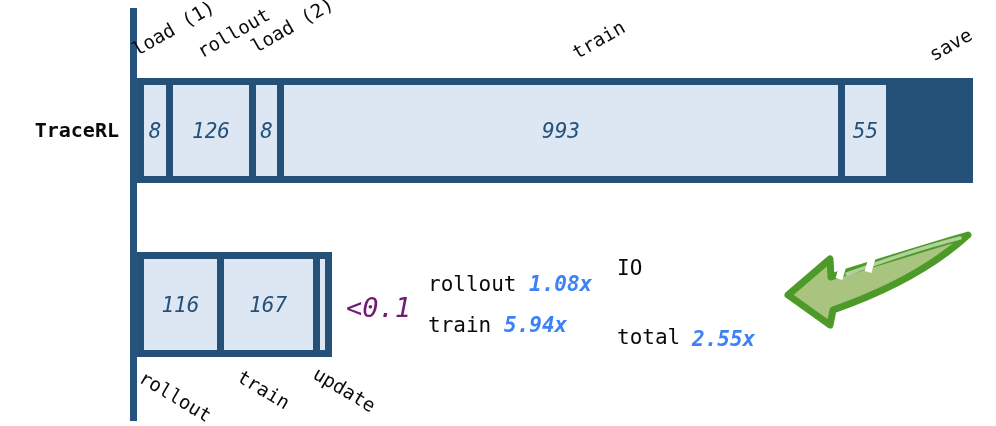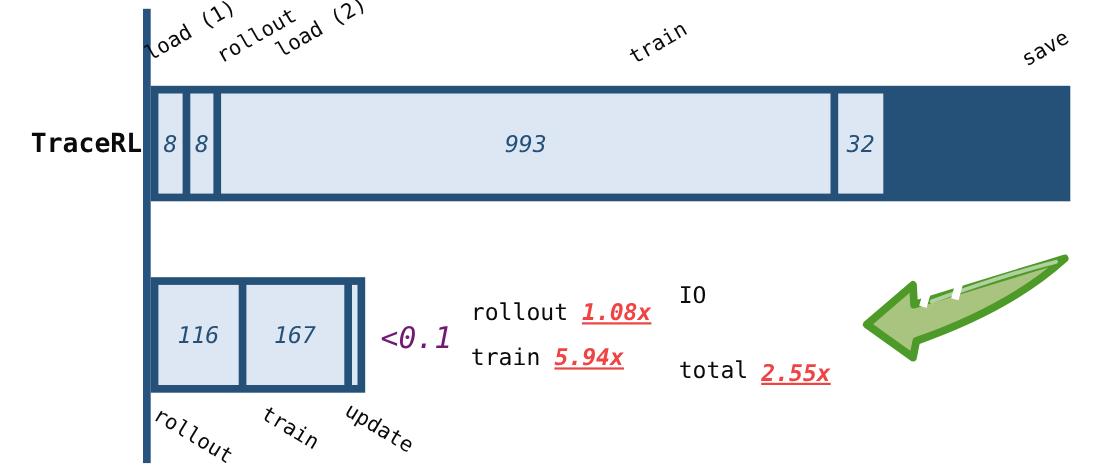--- a/index.html
+++ b/index.html
@@ -23,21 +23,21 @@
     width: 7px; height: 413px;
     background: #27547f;
   }
   
   .row-label {
     position: absolute;
     left: 0;
     width: 119px;
     text-align: right;
     font-weight: bold;
-    font-size: 24px;
+    font-size: 20px;
     color: #0a0a0a;
     line-height: 35px;
     padding-left: 28px;
   }
   .row-label.r1 { top: 113px; }
   .row-label.r2 { top: 267px; }
   
   .bar {
     position: absolute;
     display: flex;
@@ -101,24 +101,23 @@
   }
   
   .stat {
     position: absolute;
     font-size: 21px;
     line-height: 24px;
     white-space: nowrap;
   }
   .stat.k { color: #0a0a0a; }
   .stat.v {
-    color: #ef4444;
+    color: #3b82f6;
     font-weight: bold;
     font-style: italic;
-    text-decoration: underline;
   }
   .s-rollout { left: 428px; top: 272px; }
   .s-rollout-v { left: 529px; top: 272px; }
   .s-io { left: 617px; top: 256px; }
   .s-io-v { left: 655px; top: 272px; }
   .s-train { left: 428px; top: 313px; }
   .s-train-v { left: 504px; top: 313px; }
   .s-total { left: 617px; top: 313px; margin-top: 12px; }
   .s-total-v { left: 692px; top: 327px; text-align: right; }
   
@@ -138,28 +137,31 @@
   <div class="row-label r1">
     <span>TraceRL</span>
   </div>
   <div class="row-label r2">
   </div>
 
   <div class="bar tracerl">
     <div class="seg w1">
       <span>8</span>
     </div>
+    <div class="seg w2">
+      <span>126</span>
+    </div>
     <div class="seg w3">
       <span>8</span>
     </div>
     <div class="seg w4">
       <span>993</span>
     </div>
     <div class="seg w5">
-      <span>32</span>
+      <span>55</span>
     </div>
   </div>
 
   <div class="bar dirl">
     <div class="seg d1">
       <span>116</span>
     </div>
     <div class="seg d2">
       <span>167</span>
     </div>

